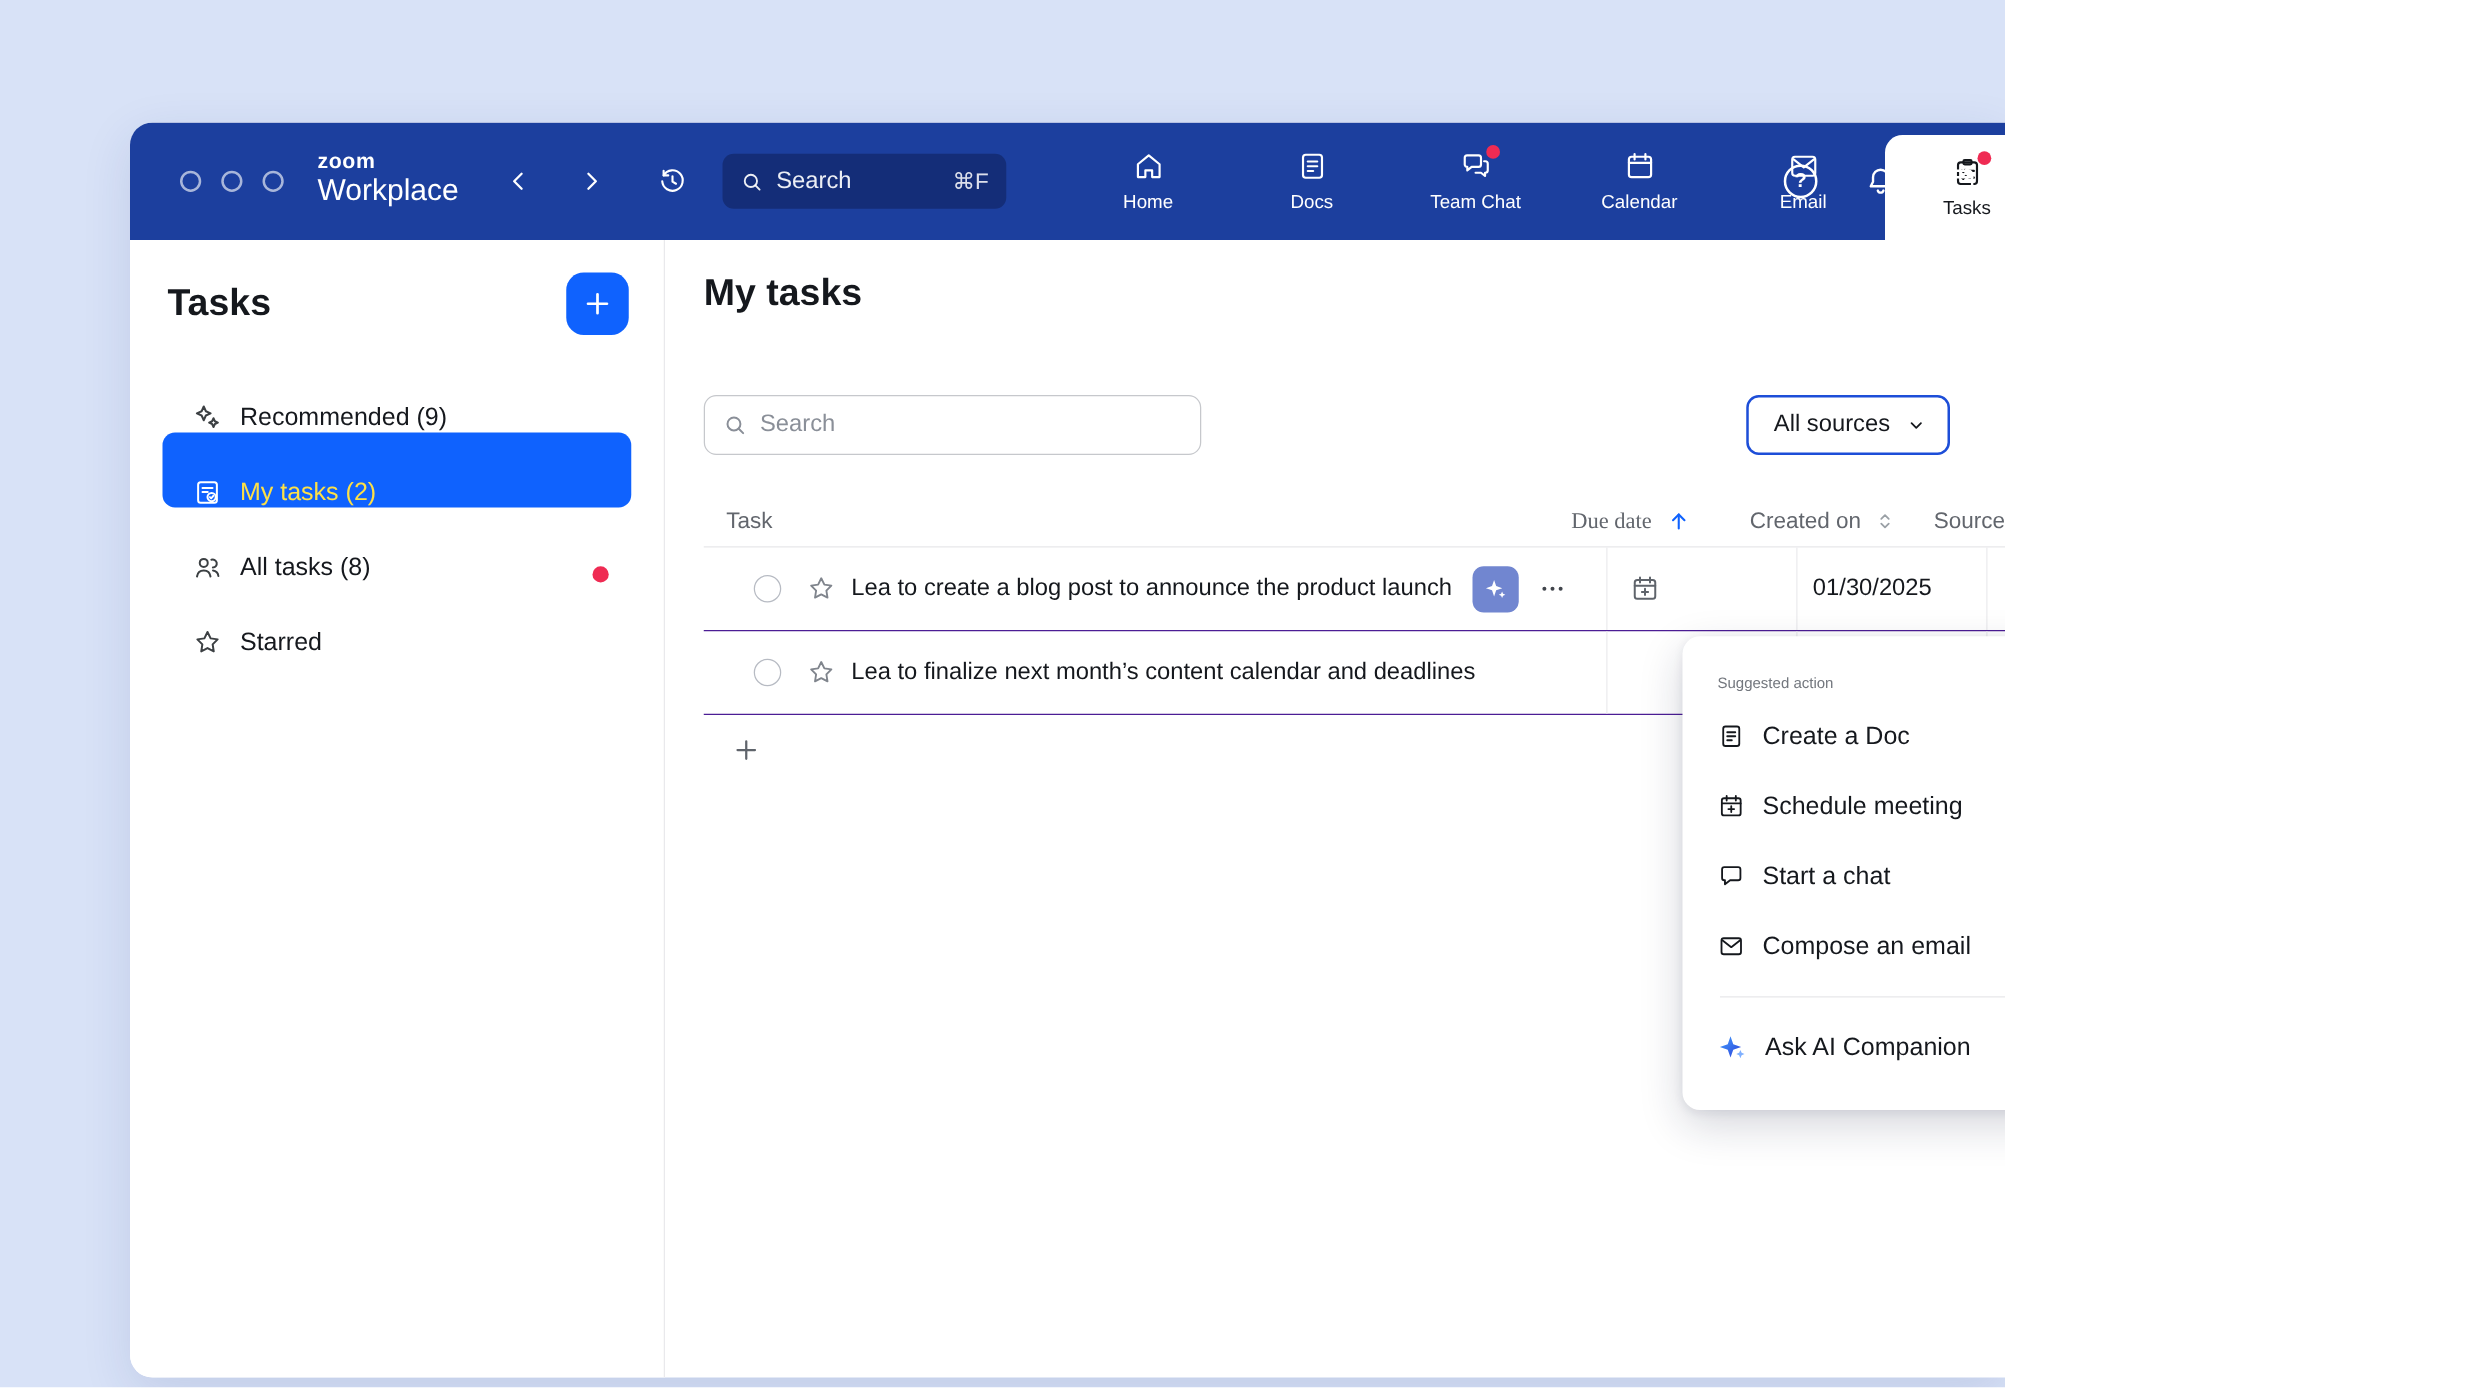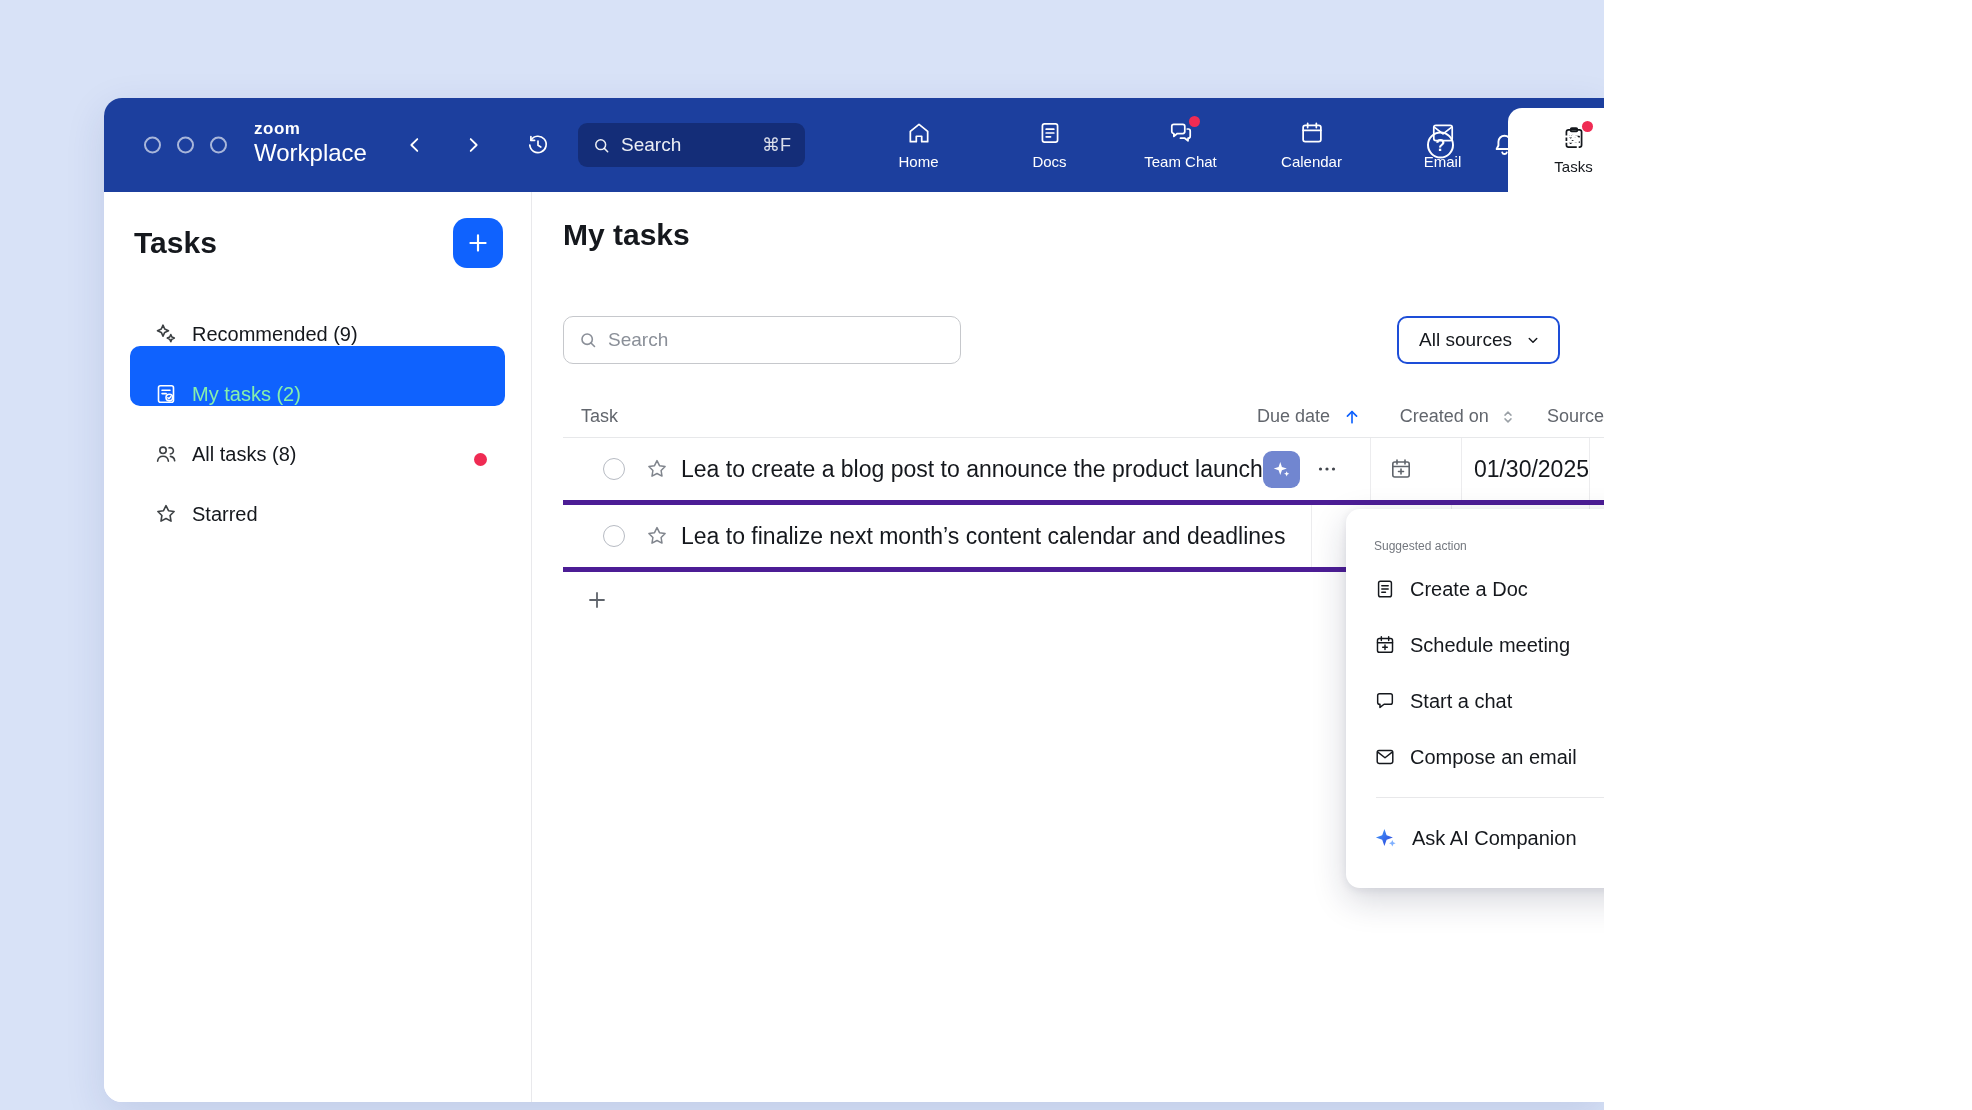--- a/index.html
+++ b/index.html
@@ -51,49 +51,49 @@
   .sidebar-header { display:flex; align-items:center; justify-content:space-between;
                     padding:26px 28px 18px 30px; }
   .sidebar-title { font-size:30px; font-weight:700; }
   .add-btn { width:50px; height:50px; border-radius:14px; background:var(--accent,#0f62fe);
              border:none; color:#fff; display:flex; align-items:center; justify-content:center; cursor:pointer; }
   .side-list { padding:0 26px; display:flex; flex-direction:column; }
   .side-item { height:60px; display:flex; align-items:flex-end; gap:14px; padding:0 16px 0 24px;
                border-radius:10px; font-size:20px; color:#15181d; position:relative; cursor:pointer;
                background:none; border:none; text-align:left; font-family:Liberation Sans, sans-serif; }
   .side-item .ic { color:#3c4043; }
-  .side-item.selected { background:var(--accent,#0f62fe); color:#86efac; }
+  .side-item.selected { background:var(--accent,#0f62fe); color:#fde047; }
   .side-item.selected .ic { color:#fff; }
   .side-item .badge-dot { position:absolute; right:18px; width:13px; height:13px; border-radius:50%;
                           background:var(--red,#ef2b53); }
 
   
   .main { position:absolute; left:429px; top:94px; right:0; bottom:0; overflow:hidden; }
   .main-title { position:absolute; left:30px; top:26px; font-size:30px; font-weight:700; }
   .search-box { position:absolute; left:30px; top:124px; width:398px; height:48px;
                 border:1px solid #c6c8cc; border-radius:10px; display:flex; align-items:center;
                 gap:10px; padding:0 14px; color:#8a8f98; background:#fff; }
   .search-box input { border:none; outline:none; flex:1; font-size:19px; font-family:inherit; color:#15181d; background:transparent; }
   .search-box input::placeholder { color:#8a8f98; }
   .sources-btn { position:absolute; right:44px; top:124px; height:48px; padding:0 16px 0 20px;
                  border:2px solid #1d4ed8; border-radius:10px; background:#fff; display:flex;
                  align-items:center; gap:12px; font-size:19px; font-family:inherit; color:#15181d; cursor:pointer; }
 
   .table { position:absolute; left:30px; right:0; top:204px; }
   .thead { display:flex; height:42px; align-items:center; color:#62666d; font-size:18px;
            border-bottom:1px solid #e7e8ea; }
-  .trow  { display:flex; height:67px; border-bottom:5px solid #4c1d95; font-size:23px; }
+  .trow  { display:flex; height:67px; border-bottom:1px solid #4c1d95; font-size:19px; }
   .c { display:flex; align-items:center; }
   .trow > .c + .c { border-left:1px solid #ececee; }
   .col-task, .cell-task { width:908px; }
   .col-due,  .cell-due  { width:190px; }
   .col-created, .cell-created { width:191px; }
   .col-source, .cell-source { flex:1; }
   .col-task { padding-left:18px; }
-  .col-due { padding-left:14px; display:flex; align-items:center; gap:12px; }
+  .col-due { padding-left:14px; display:flex; align-items:center; gap:12px;font-family:Liberation Serif, serif; }
   .col-created { padding-left:12px; display:flex; align-items:center; gap:10px; }
   .col-source { padding-left:14px; }
   .cell-task { padding-left:40px; padding-right:26px; }
   .cell-due { padding-left:18px; }
   .cell-created { padding-left:12px; }
   .cell-source { padding-left:14px; gap:8px; white-space:nowrap; overflow:hidden; }
   .check-circle { width:22px; height:22px; border-radius:50%; border:1.6px solid #b7bbc3;
                   background:none; cursor:pointer; flex:none; }
   .row-star { margin-left:20px; margin-right:12px; color:#80858d; background:none; border:none;
               display:flex; cursor:pointer; }

